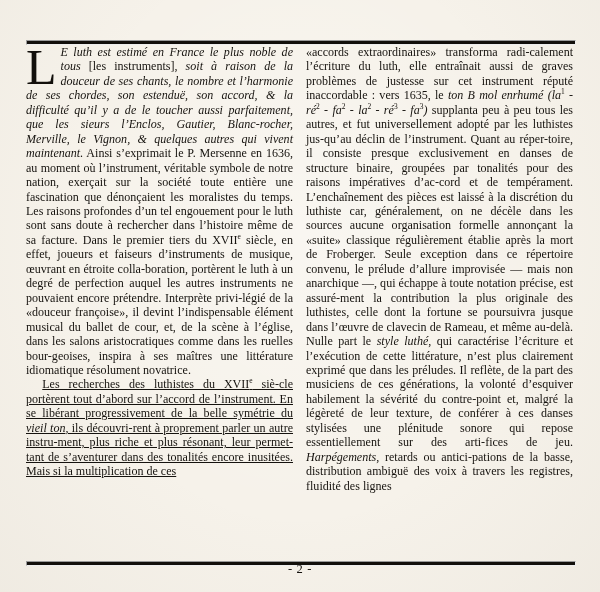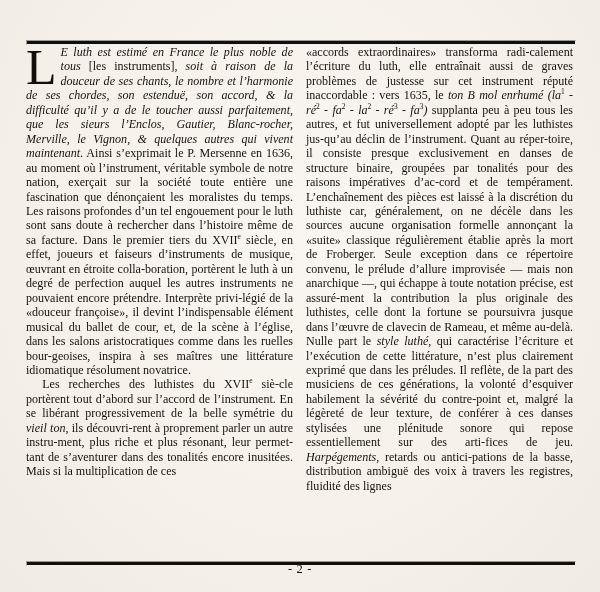--- a/index.html
+++ b/index.html
@@ -51,20 +51,21 @@
     text-align: justify;
     text-justify: inter-word;
     hyphens: manual;
   }
   .col p {
     margin: 0;
     text-indent: 0;
   }
   .col p.indent {
     text-indent: 1.35em;
+    text-decoration: underline;
   }
 
   
   .dropcap {
     float: left;
     font-family: "Liberation Serif", "DejaVu Serif", serif;
     font-size: 50px;
     line-height: 40px;
     padding: 1px 4px 0 0;
     margin-top: 1px;

